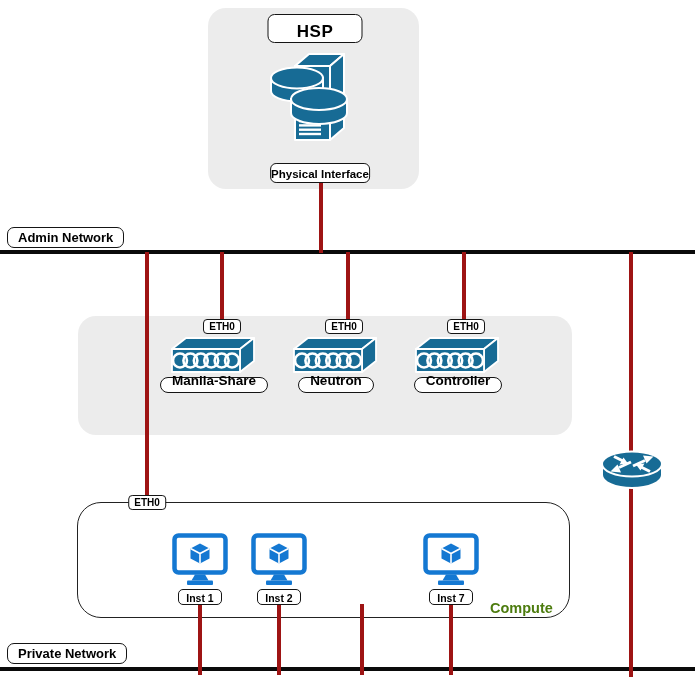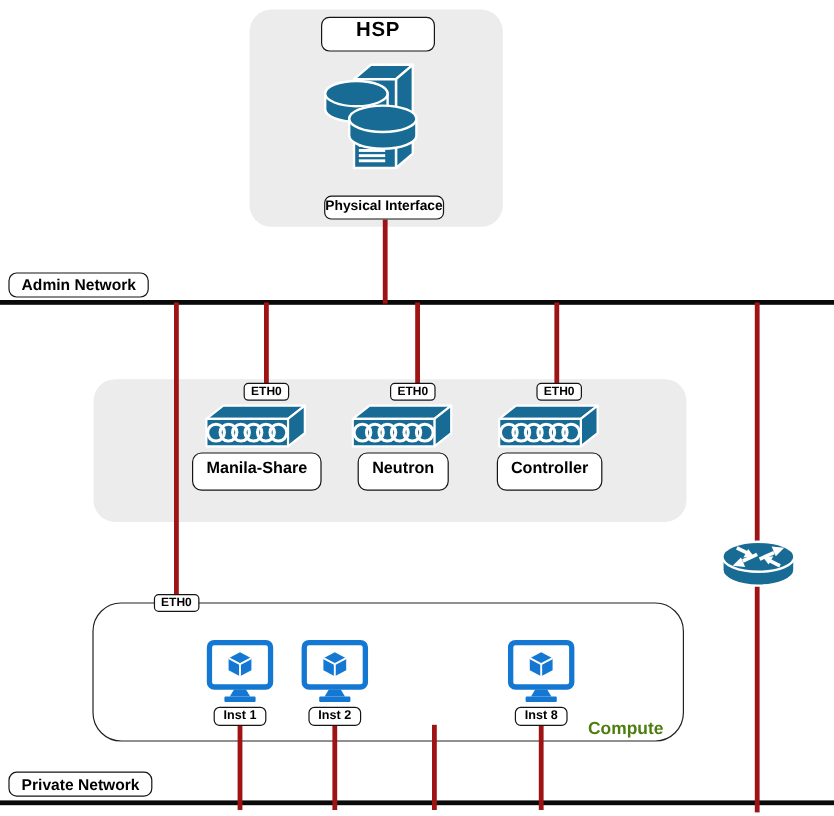--- a/index.html
+++ b/index.html
@@ -13,29 +13,29 @@
   body{font-family:"Liberation Sans", sans-serif;}
   #canvas{position:relative;width:695px;height:680px;background:#fff;overflow:hidden;}
 
   .panel{position:absolute;background:var(--panel);border-radius:18px;}
   .hline{position:absolute;left:0;width:695px;height:4px;background:var(--ink);z-index:1;}
   .vline{position:absolute;width:4px;background:var(--red);z-index:2;}
 
   .tag{
     position:absolute;background:#fff;border:1.6px solid #151515;
     color:#000;font-weight:bold;white-space:nowrap;z-index:4;
-    display:flex;align-items:flex-start;justify-content:center;
+    display:flex;align-items:flex-end;justify-content:center;
     box-sizing:border-box;
   }
   .tag.center{transform:translateX(-50%);}
   .hsp-tag{font-size:17px;border-radius:7px;width:95px;height:29px;letter-spacing:.5px;}
   .pif-tag{font-size:11.5px;border-radius:6px;padding:2px 0;height:20px;}
   .net-tag{font-size:13px;border-radius:7px;padding:2px 10px;height:21px;}
   .eth-tag{font-size:10px;border-radius:4px;padding:1px 5px;height:15px;}
-  .name-tag{font-size:13.5px;border-radius:8px;padding:4px 11px;height:32px;}
+  .name-tag{font-size:13.5px;border-radius:8px;padding:4px 11px;height:16px;}
   .inst-tag{font-size:10.5px;border-radius:5px;padding:0px 7px;height:16px;}
 
   .node-group{position:absolute;display:flex;flex-direction:column;align-items:center;z-index:3;}
   .node-group .tag{position:static;transform:none;}
 
   .compute-box{
     position:absolute;left:77px;top:502px;width:493px;height:116px;
     background:#fff;border:1.6px solid #222;border-radius:24px;z-index:1;box-sizing:border-box;
   }
   .compute-label{
@@ -234,21 +234,21 @@
     <div>
       <svg width="56" height="53" viewBox="0 0 56 53">
         <rect x="2.5" y="2.5" width="51" height="37" rx="4" fill="#fff" stroke="#1478d2" stroke-width="4.5"></rect>
         <polygon points="28,10.5 37.5,15.5 37.5,25.5 28,30.5 18.5,25.5 18.5,15.5" fill="#1478d2"></polygon>
         <path d="M18.5,15.5 L28,20.5 L37.5,15.5 M28,20.5 L28,30.5" stroke="#fff" stroke-width="1.6" fill="none"></path>
         <polygon points="23,41.5 33,41.5 36.5,47.5 19.5,47.5" fill="#1478d2"></polygon>
         <rect x="15" y="47.5" width="26" height="4.5" rx="1" fill="#1478d2"></rect>
       </svg>
     </div>
     <div class="tag inst-tag" style="margin-top:3px;">
-      <span>Inst 8</span>
+      <span>Inst 7</span>
     </div>
   </div>
 
   <div class="vline" style="left:198px;top:604px;height:71px;"></div>
   <div class="vline" style="left:277px;top:604px;height:71px;"></div>
   <div class="vline" style="left:360px;top:604px;height:71px;"></div>
   <div class="vline" style="left:449px;top:604px;height:71px;"></div>
 
   <div class="hline" style="top:667px;"></div>
   <div class="tag net-tag" style="left:7px;top:643px;">

